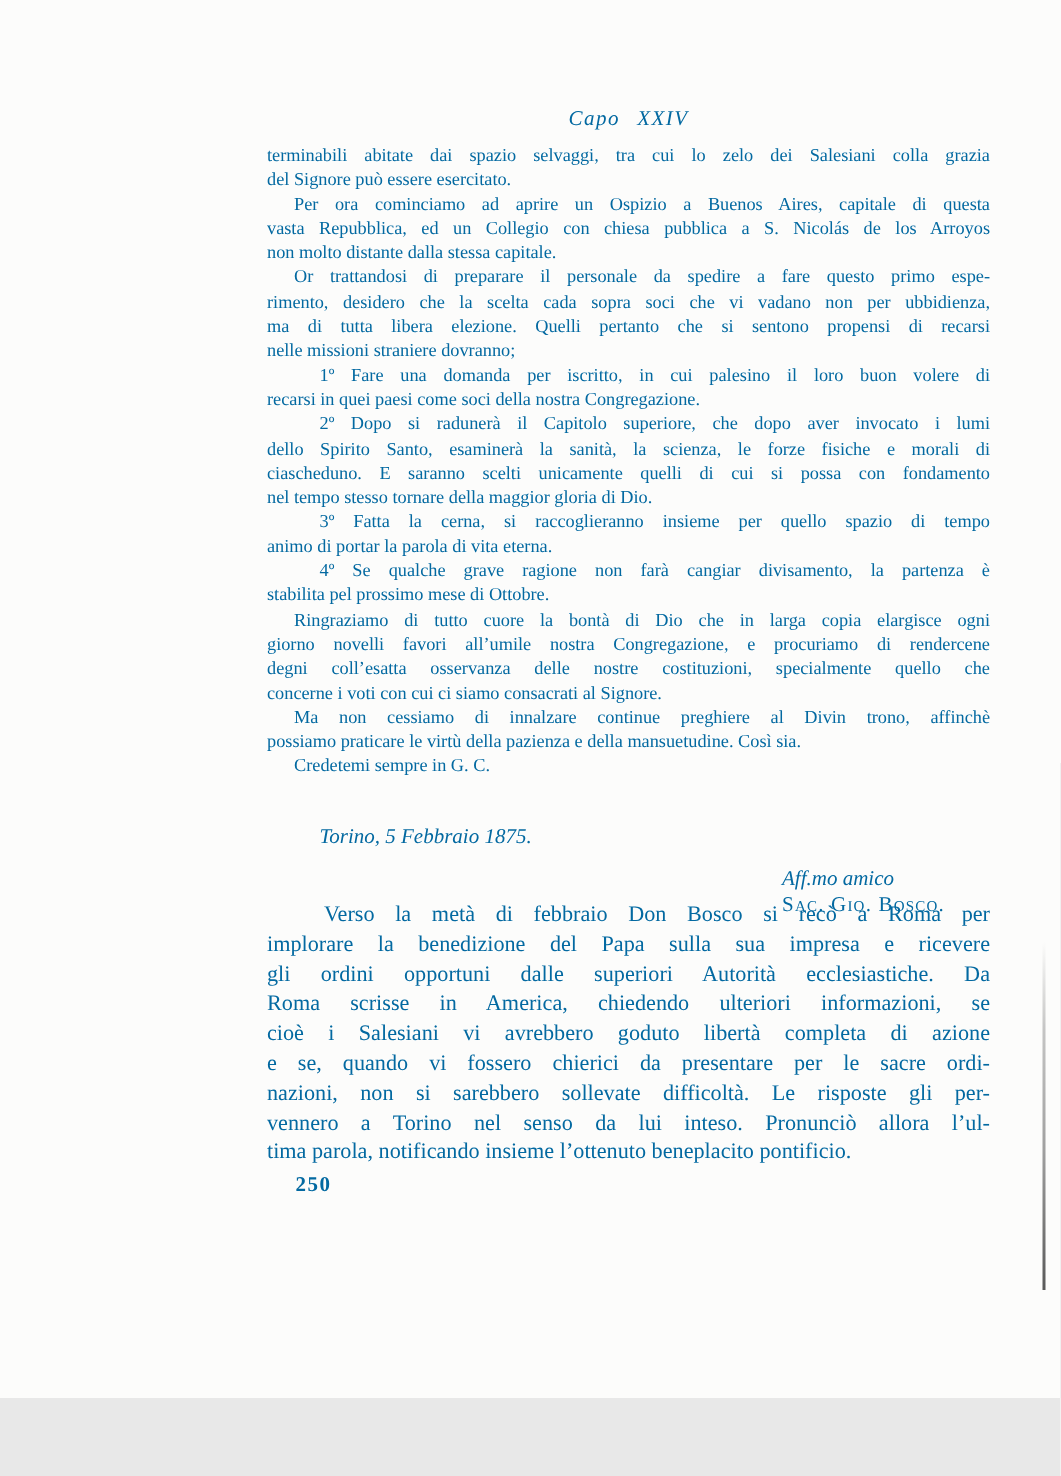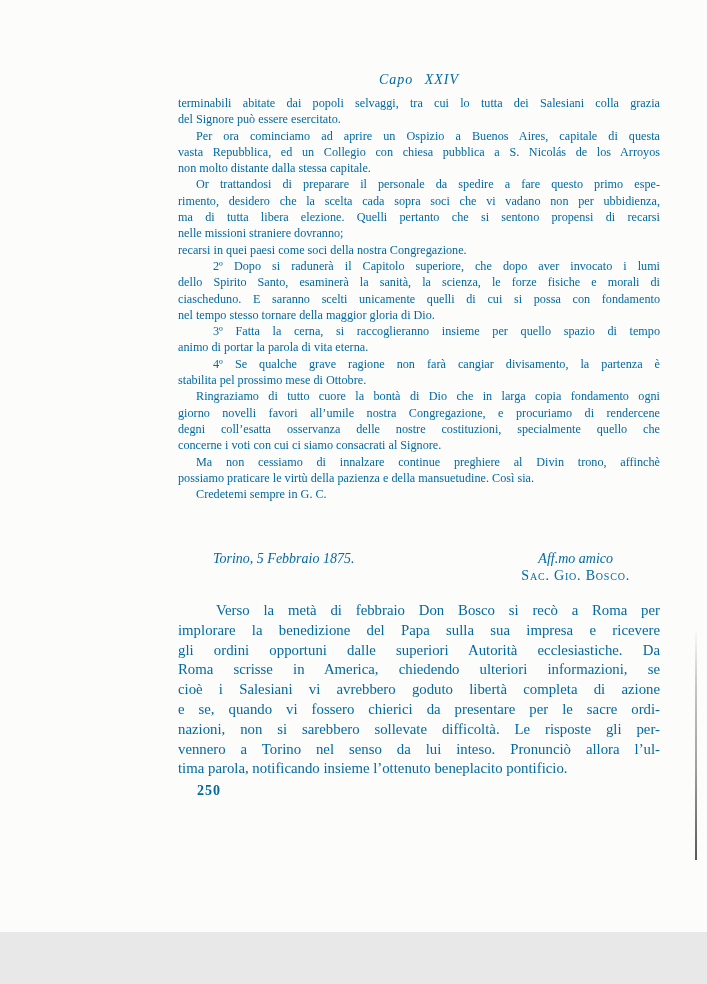--- a/index.html
+++ b/index.html
@@ -31,21 +31,21 @@
   .just { text-align: justify; text-align-last: justify; }
   .ind-1 { text-indent: 18px; }
   .ind-2 { text-indent: 35px; }
   .body-text .ind-1 { text-indent: 38px; font-family: Liberation Serif, serif; }
   .sig-row {
     position: absolute; top: 551px; left: 178px; width: 482px;
     display: flex; justify-content: space-between; align-items: flex-start;
     font-size: 14px; line-height: 16.5px;
   }
   .dateline { font-style: italic; margin-left: 35px; }
-  .signature { text-align: center; margin-right: 30px; }
+  .signature { text-align: left; margin-right: 30px; margin-top: 28px; }
   .sig-role { font-style: italic; }
   .sig-name { font-variant: small-caps; letter-spacing: 0.8px; }
   .page-number {
     position: absolute; top: 783px; left: 197px;
     font-size: 14px; letter-spacing: 1px; font-weight: bold;
   }
   .scan-line {
     position: absolute; left: 695px; top: 628px; width: 2px; height: 232px;
     background: linear-gradient(to bottom,
       rgba(130,130,130,0) 0%,
@@ -55,39 +55,40 @@
   }
 </style>
 </head>
 <body>
 
 <div class="page">
 
   <div class="running-header">Capo XXIV</div>
 
   <div class="letter" id="letter-block">
-      <div class="line just">terminabili abitate dai popoli selvaggi, tra cui lo tutta dei Salesiani colla grazia</div>
+      <div class="line just">terminabili abitate dai spazio selvaggi, tra cui lo zelo dei Salesiani colla grazia</div>
       <div class="line">del Signore può essere esercitato.</div>
       <div class="line just ind-1">Per ora cominciamo ad aprire un Ospizio a Buenos Aires, capitale di questa</div>
       <div class="line just">vasta Repubblica, ed un Collegio con chiesa pubblica a S. Nicolás de los Arroyos</div>
       <div class="line">non molto distante dalla stessa capitale.</div>
       <div class="line just ind-1">Or trattandosi di preparare il personale da spedire a fare questo primo espe-</div>
       <div class="line just">rimento, desidero che la scelta cada sopra soci che vi vadano non per ubbidienza,</div>
       <div class="line just">ma di tutta libera elezione. Quelli pertanto che si sentono propensi di recarsi</div>
       <div class="line">nelle missioni straniere dovranno;</div>
+      <div class="line just ind-2">1º Fare una domanda per iscritto, in cui palesino il loro buon volere di</div>
       <div class="line">recarsi in quei paesi come soci della nostra Congregazione.</div>
       <div class="line just ind-2">2º Dopo si radunerà il Capitolo superiore, che dopo aver invocato i lumi</div>
       <div class="line just">dello Spirito Santo, esaminerà la sanità, la scienza, le forze fisiche e morali di</div>
       <div class="line just">ciascheduno. E saranno scelti unicamente quelli di cui si possa con fondamento</div>
       <div class="line">nel tempo stesso tornare della maggior gloria di Dio.</div>
       <div class="line just ind-2">3º Fatta la cerna, si raccoglieranno insieme per quello spazio di tempo</div>
       <div class="line">animo di portar la parola di vita eterna.</div>
       <div class="line just ind-2">4º Se qualche grave ragione non farà cangiar divisamento, la partenza è</div>
       <div class="line">stabilita pel prossimo mese di Ottobre.</div>
-      <div class="line just ind-1">Ringraziamo di tutto cuore la bontà di Dio che in larga copia fondamento ogni</div>
+      <div class="line just ind-1">Ringraziamo di tutto cuore la bontà di Dio che in larga copia elargisce ogni</div>
       <div class="line just">giorno novelli favori all’umile nostra Congregazione, e procuriamo di rendercene</div>
       <div class="line just">degni coll’esatta osservanza delle nostre costituzioni, specialmente quello che</div>
       <div class="line">concerne i voti con cui ci siamo consacrati al Signore.</div>
       <div class="line just ind-1">Ma non cessiamo di innalzare continue preghiere al Divin trono, affinchè</div>
       <div class="line">possiamo praticare le virtù della pazienza e della mansuetudine. Così sia.</div>
       <div class="line ind-1">Credetemi sempre in G. C.</div>
     </div>
 
   <div class="sig-row">
     <div class="dateline">Torino, 5 Febbraio 1875.</div>

